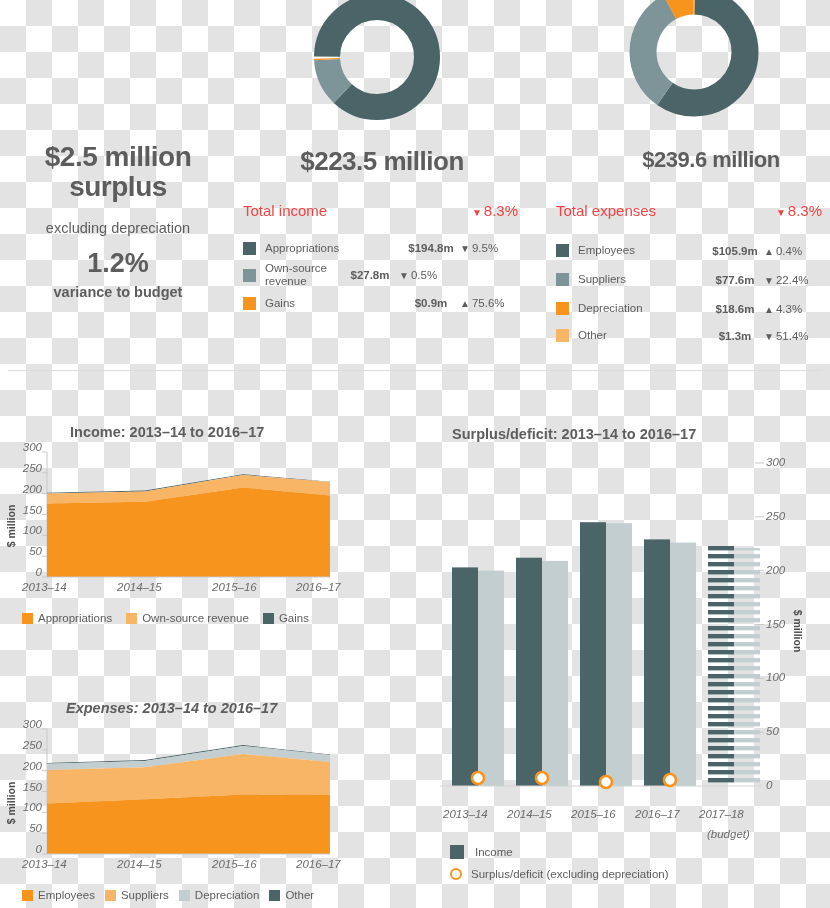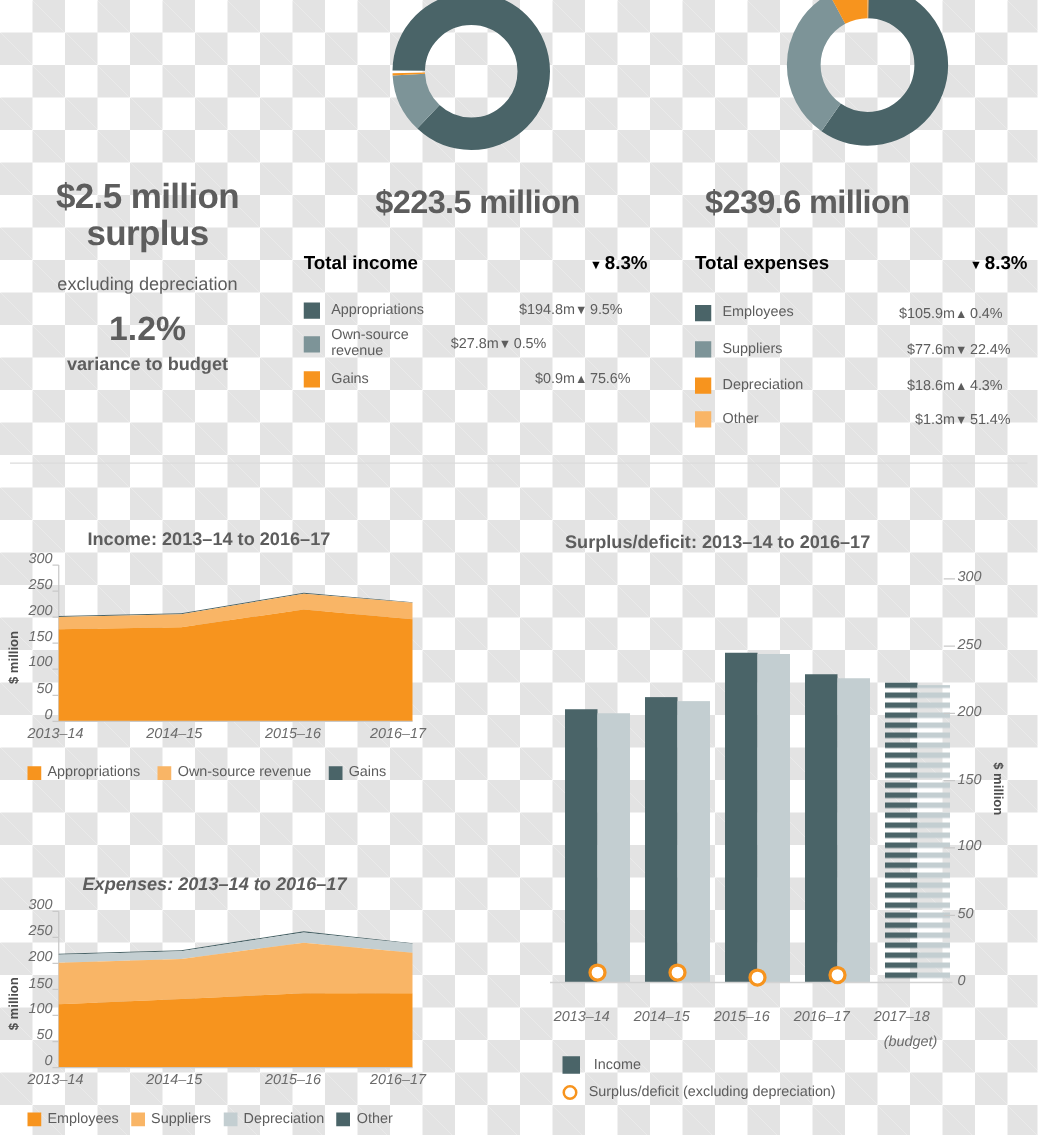--- a/index.html
+++ b/index.html
@@ -19,28 +19,28 @@
   
   .headline{
     font-weight:bold;color:#5d5d5d;letter-spacing:-0.5px;
     line-height:1.06;
   }
   .h-surplus{left:18px;top:142px;width:200px;text-align:center;font-size:28px;}
   .h-sub1{left:18px;top:220px;width:200px;text-align:center;font-size:14.5px;color:#5d5d5d;}
   .h-pct{left:18px;top:248px;width:200px;text-align:center;font-size:27px;font-weight:bold;color:#5d5d5d;}
   .h-sub2{left:18px;top:284px;width:200px;text-align:center;font-size:14.5px;font-weight:bold;color:#5d5d5d;}
   .h-income{left:262px;top:148px;width:240px;text-align:center;font-size:26px;}
-  .h-expense{left:564px;top:148px;width:240px;font-size:26px;}
-
-  
-  .ltitle{font-size:15px;font-weight:bold;color:#000000;}
+  .h-expense{left:591px;top:148px;width:240px;text-align:center;font-size:22px;}
+
+  
+  .ltitle{font-size:15px;font-weight:normal;color:#ef4444;}
   .lrow{display:flex;align-items:center;font-size:11.5px;color:#5d5d5d;}
   .sw{width:13px;height:13px;flex:none;margin-right:9px;}
   .lname{flex:1;line-height:1.12;}
-  .lval{width:58px;text-align:right;}
+  .lval{width:58px;text-align:center;font-weight:bold;}
   .lpct{width:58px;text-align:left;white-space:nowrap;}
   .tri{font-size:10px;margin-right:2px;}
 
   
   .ctitle{font-size:14.5px;font-weight:bold;color:#5d5d5d;}
 
   
   .axlab{font-size:11.5px;color:#6b6b6b;font-style:italic;}
   .axunit{font-size:10.5px;font-weight:bold;color:#4d4d4d;}
 

